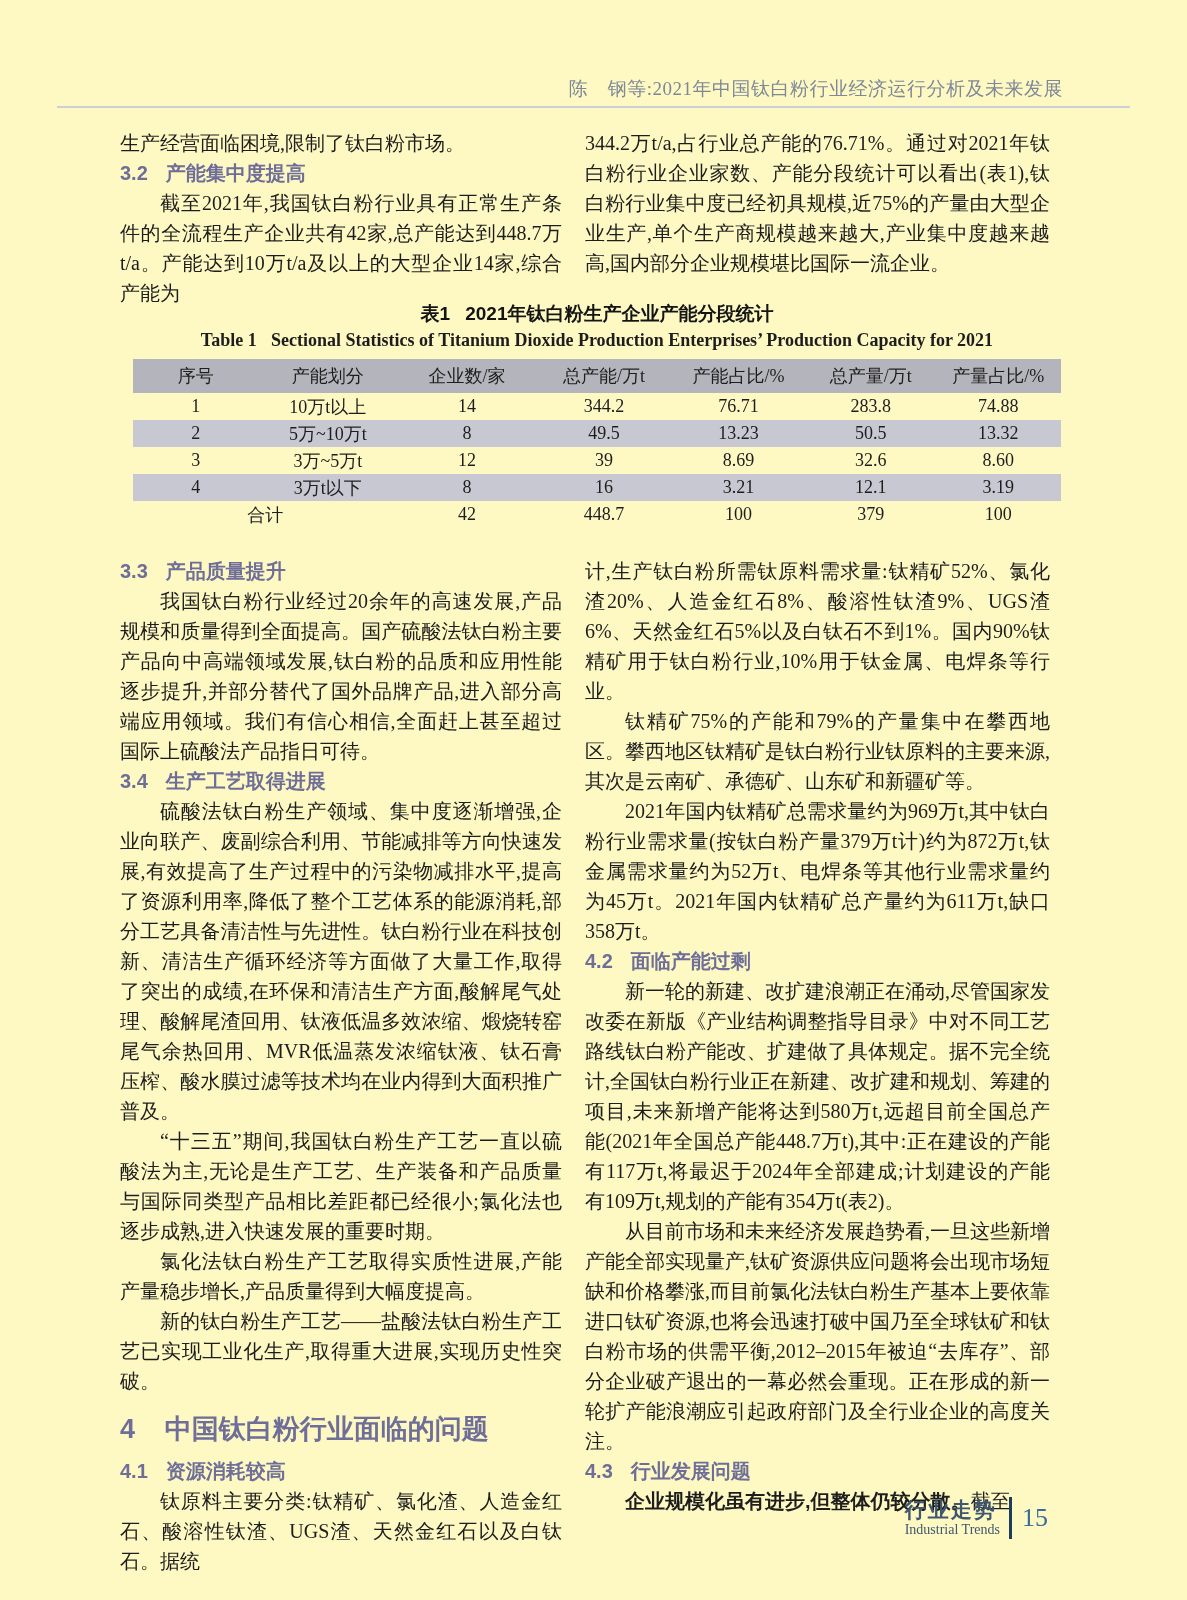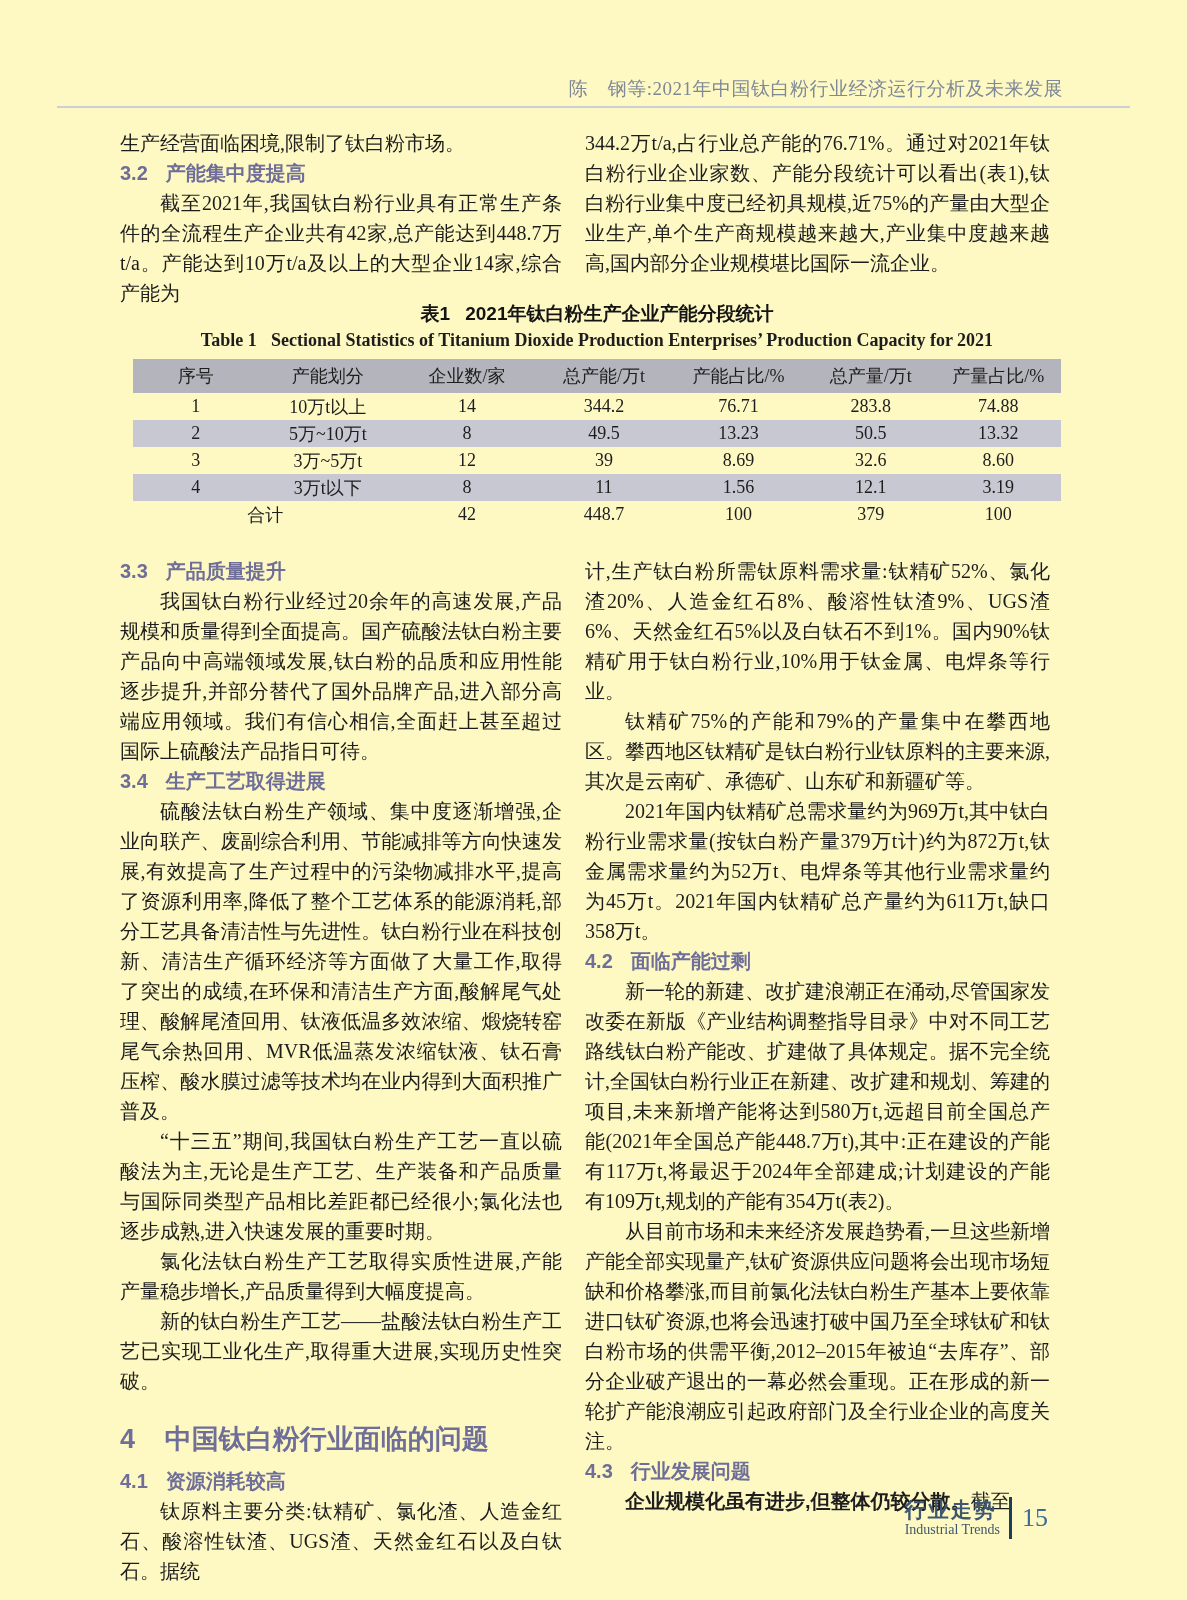--- a/index.html
+++ b/index.html
@@ -27,21 +27,21 @@
     margin:0; font-size:20px; line-height:30px;
     text-align:justify; text-justify:inter-ideograph;
   }
   .indent { text-indent:2em; }
   .sub-heading {
     margin:0; font-size:20px; line-height:30px; color:#6e6e99;
     font-family:"Liberation Sans", sans-serif; font-weight:bold;
   }
   .h-num { margin-right:0.9em; }
   .big-heading {
-    margin:24px 0 8px 0; font-size:27px; line-height:38px; color:#6e6e99;
+    margin:14px 0 8px 0; font-size:27px; line-height:38px; color:#6e6e99;
     font-family:"Liberation Sans", sans-serif; font-weight:bold;
   }
   .big-heading .h-num { margin-right:1.1em; }
   .bold-lead { font-family:"Liberation Sans", sans-serif; font-weight:bold; }
   
   .table-block { position:absolute; top:300px; left:133px; width:928px; }
   .caption-zh {
     text-align:center; font-family:"Liberation Sans", sans-serif;
     font-weight:bold; font-size:19px; color:#141414; line-height:27px;
   }
@@ -139,22 +139,22 @@
           <td>12</td>
           <td>39</td>
           <td>8.69</td>
           <td>32.6</td>
           <td>8.60</td>
         </tr>
         <tr class="striped">
           <td>4</td>
           <td>3万t以下</td>
           <td>8</td>
-          <td>11</td>
-          <td>1.56</td>
+          <td>16</td>
+          <td>3.21</td>
           <td>12.1</td>
           <td>3.19</td>
         </tr>
         <tr>
           <td class="total-label" colspan="2">合计</td>
           <td>42</td>
           <td>448.7</td>
           <td>100</td>
           <td>379</td>
           <td>100</td>

